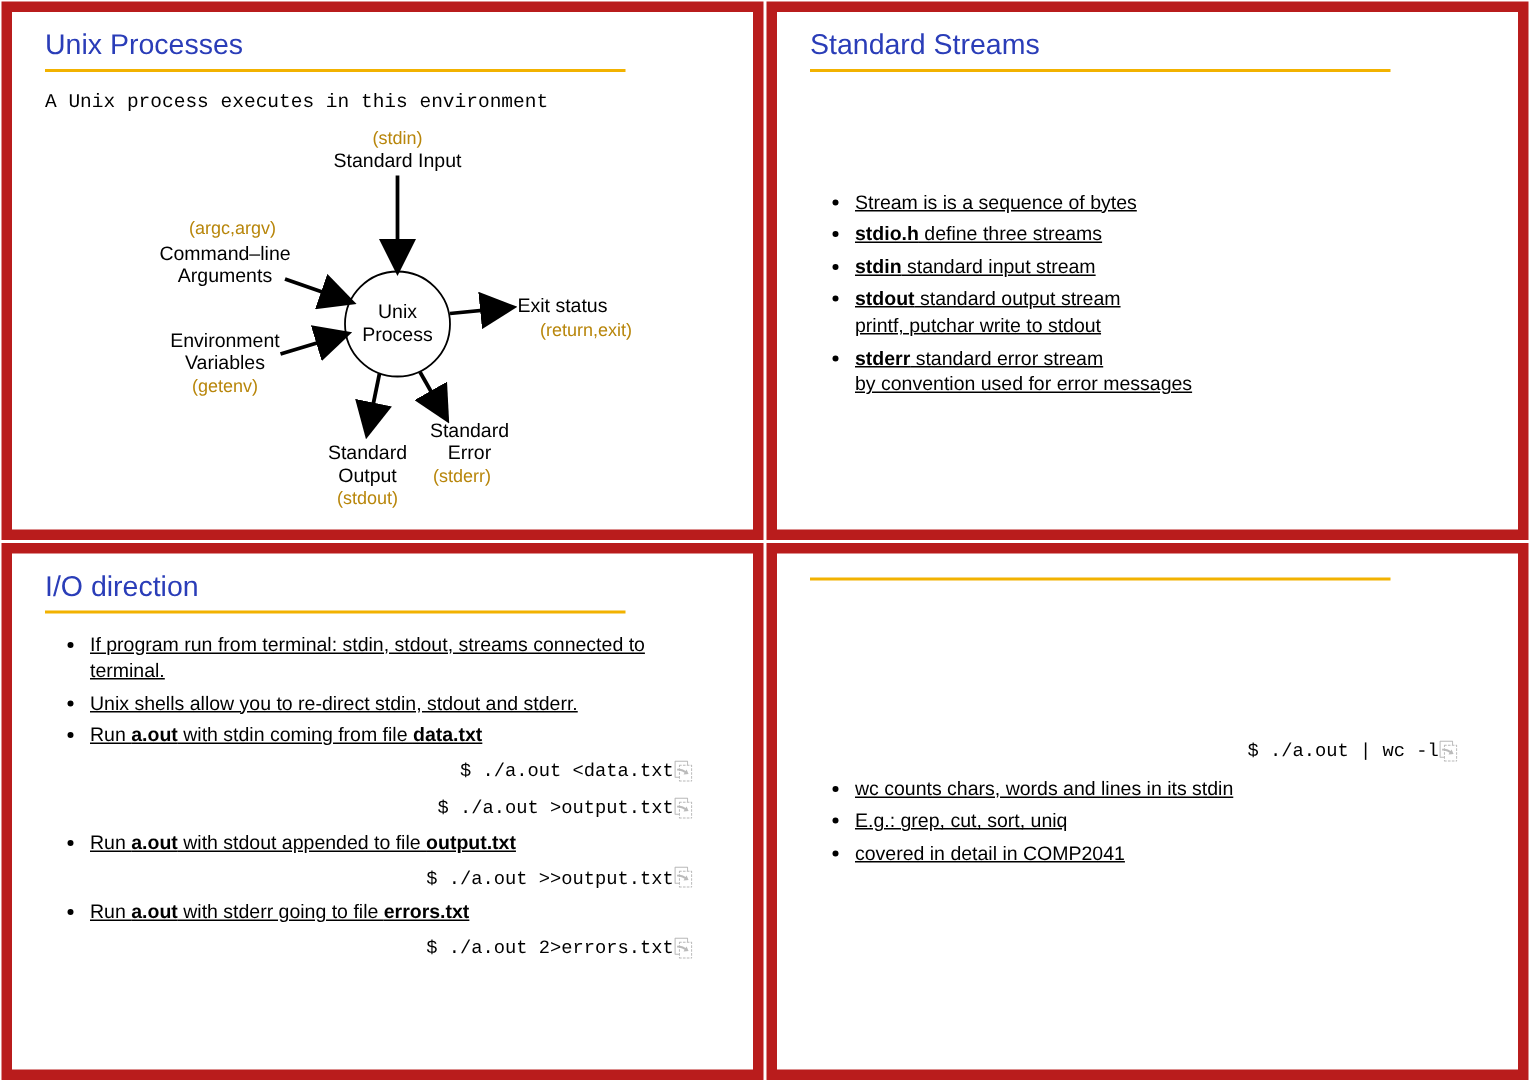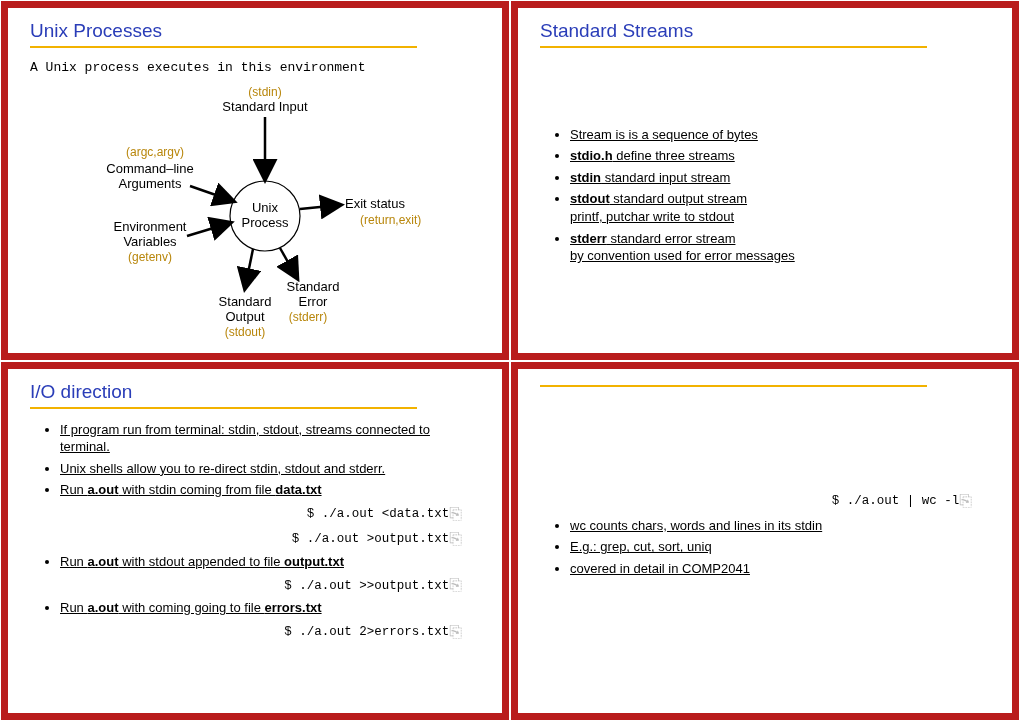--- a/index.html
+++ b/index.html
@@ -180,21 +180,21 @@
 
     <ul class="bullets">
       <li><span>Run </span><b>a.out</b><span> with stdout appended to file </span><b>output.txt</b></li>
     </ul>
     <div class="codeblock">
       <span class="txt">$ ./a.out &gt;&gt;output.txt</span>
       <span class="copy-icon">⎘</span>
     </div>
 
     <ul class="bullets">
-      <li><span>Run </span><b>a.out</b><span> with coming going to file </span><b>errors.txt</b></li>
+      <li><span>Run </span><b>a.out</b><span> with stderr going to file </span><b>errors.txt</b></li>
     </ul>
     <div class="codeblock">
       <span class="txt">$ ./a.out 2&gt;errors.txt</span>
       <span class="copy-icon">⎘</span>
     </div>
   </div>
 
   <div class="slide">
     <div class="title-rule"></div>
     <div class="vcenter">

